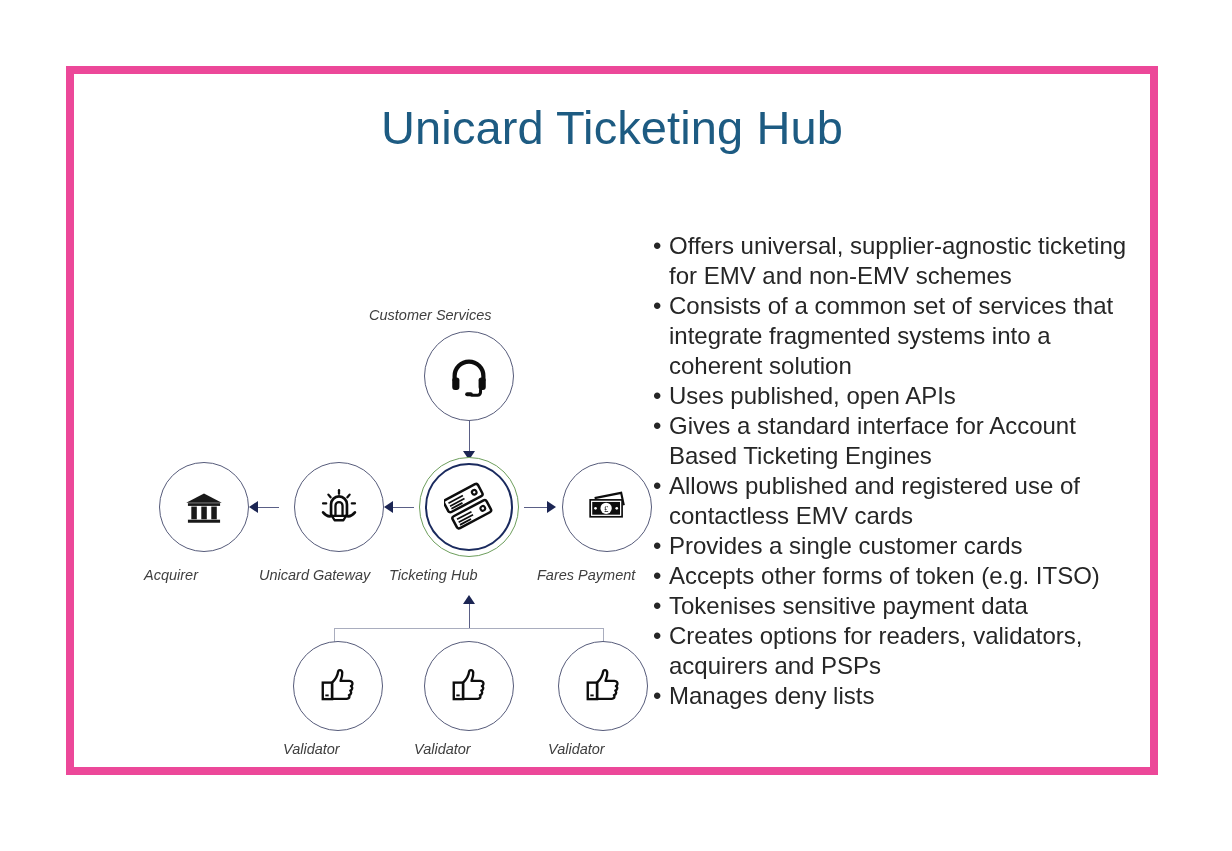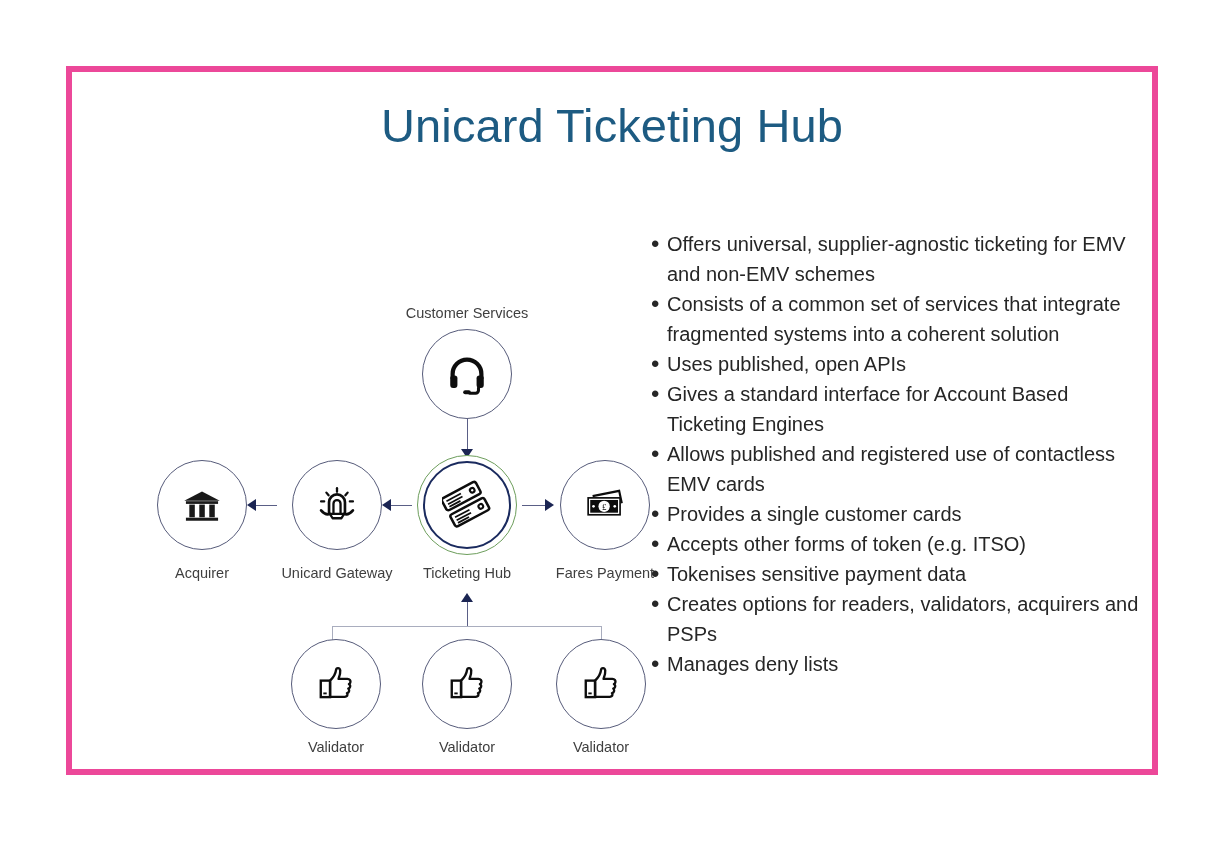--- a/index.html
+++ b/index.html
@@ -19,21 +19,21 @@
     width: 1232px;
     height: 851px;
     background: #ffffff;
   }
   #frame {
     position: absolute;
     left: 66px;
     top: 66px;
     width: 1092px;
     height: 709px;
-    border: 6px solid #ec4899;
+    border: 8px solid #ec4899;
     box-sizing: border-box;
     background: #ffffff;
   }
   #title {
     position: absolute;
     left: 0;
     top: 28px;
     width: 100%;
     text-align: center;
     color: #1d5b82;
@@ -71,25 +71,26 @@
     border-radius: 50%;
     background: #ffffff;
     box-sizing: border-box;
     border: 1.4px solid #565b7a;
     display: flex;
     align-items: center;
     justify-content: center;
   }
   .node-label {
     position: absolute;
-    text-align: center;
+    text-align: left;
     color: #3f3f3f;
     font-size: 14.5px;
     white-space: nowrap;
     line-height: 1.2;
+    font-style: italic;
   }
   .hub-outer {
     position: absolute;
     border-radius: 50%;
     border: 1.6px solid #6d9e5c;
     box-sizing: border-box;
     background: #ffffff;
   }
   .hub-inner {
     position: absolute;
@@ -155,21 +156,21 @@
     flex: none;
     color: #262626;
     font-size: 24px;
     line-height: 30px;
     text-align: left;
     padding-left: 6px;
     box-sizing: border-box;
   }
   .bullet-text {
     color: #262626;
-    font-size: 20px;
+    font-size: 24px;
     line-height: 30px;
     flex: 1;
   }
 </style>
 </head>
 <body>
 
 <div id="slide">
   <div id="frame">
 

